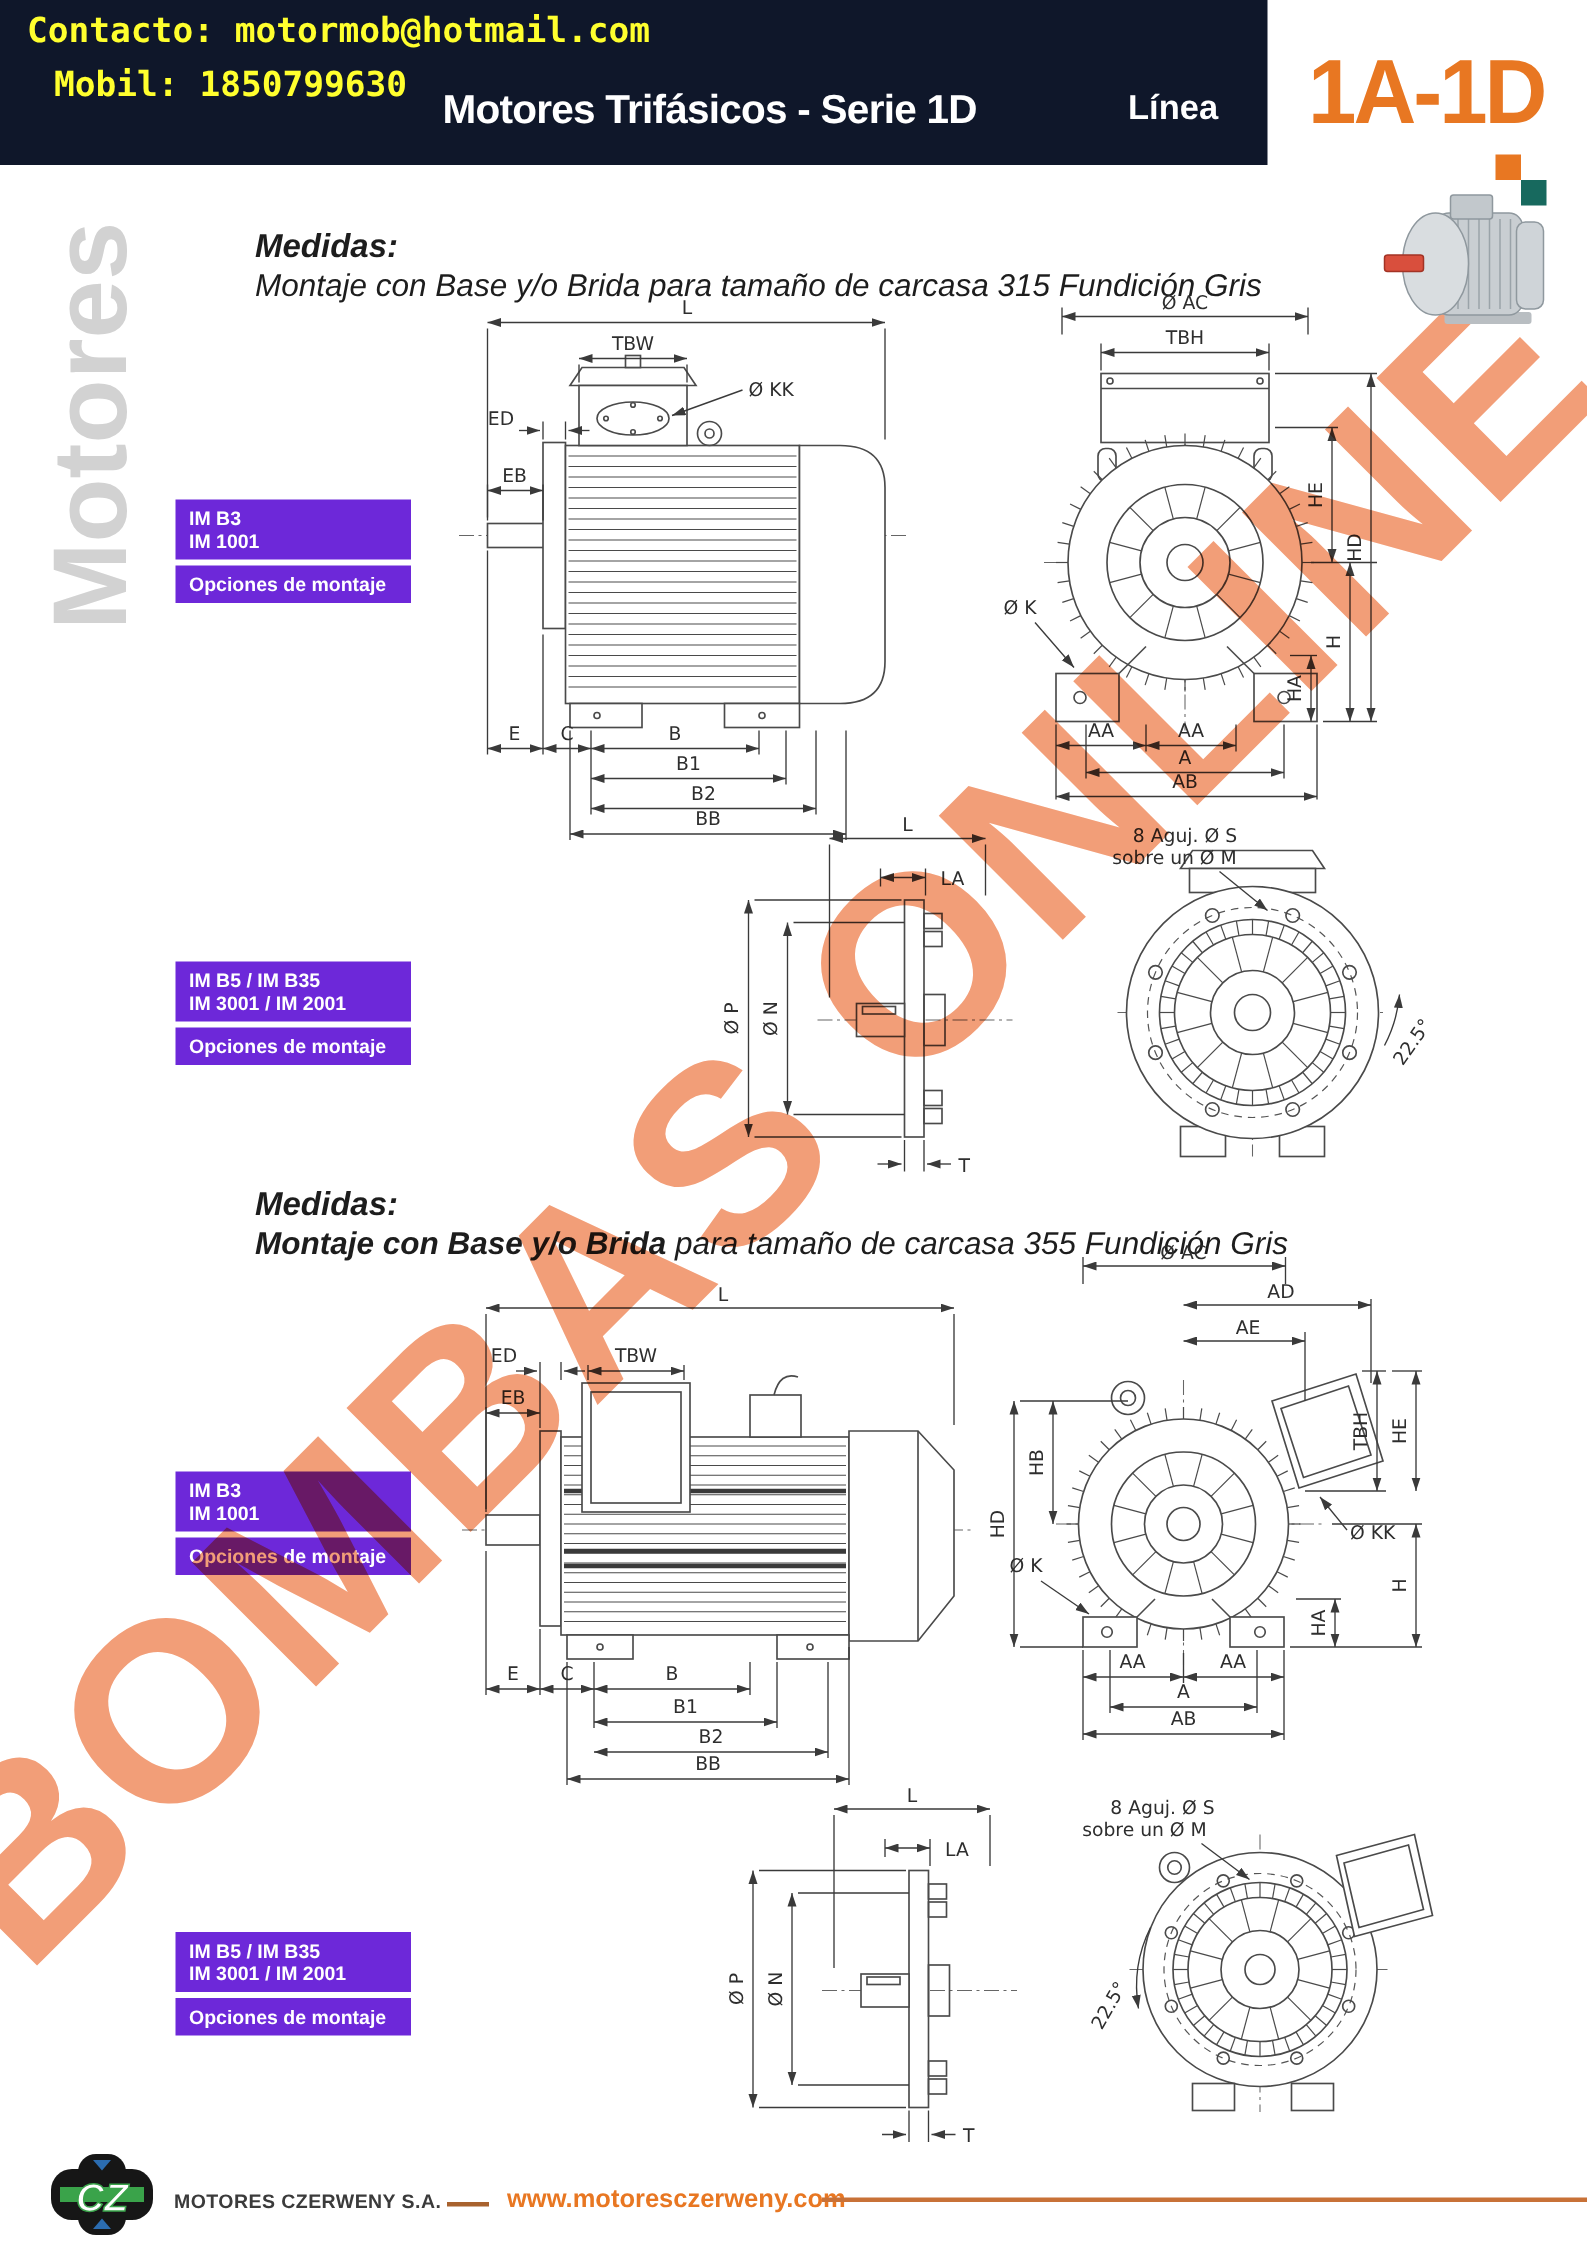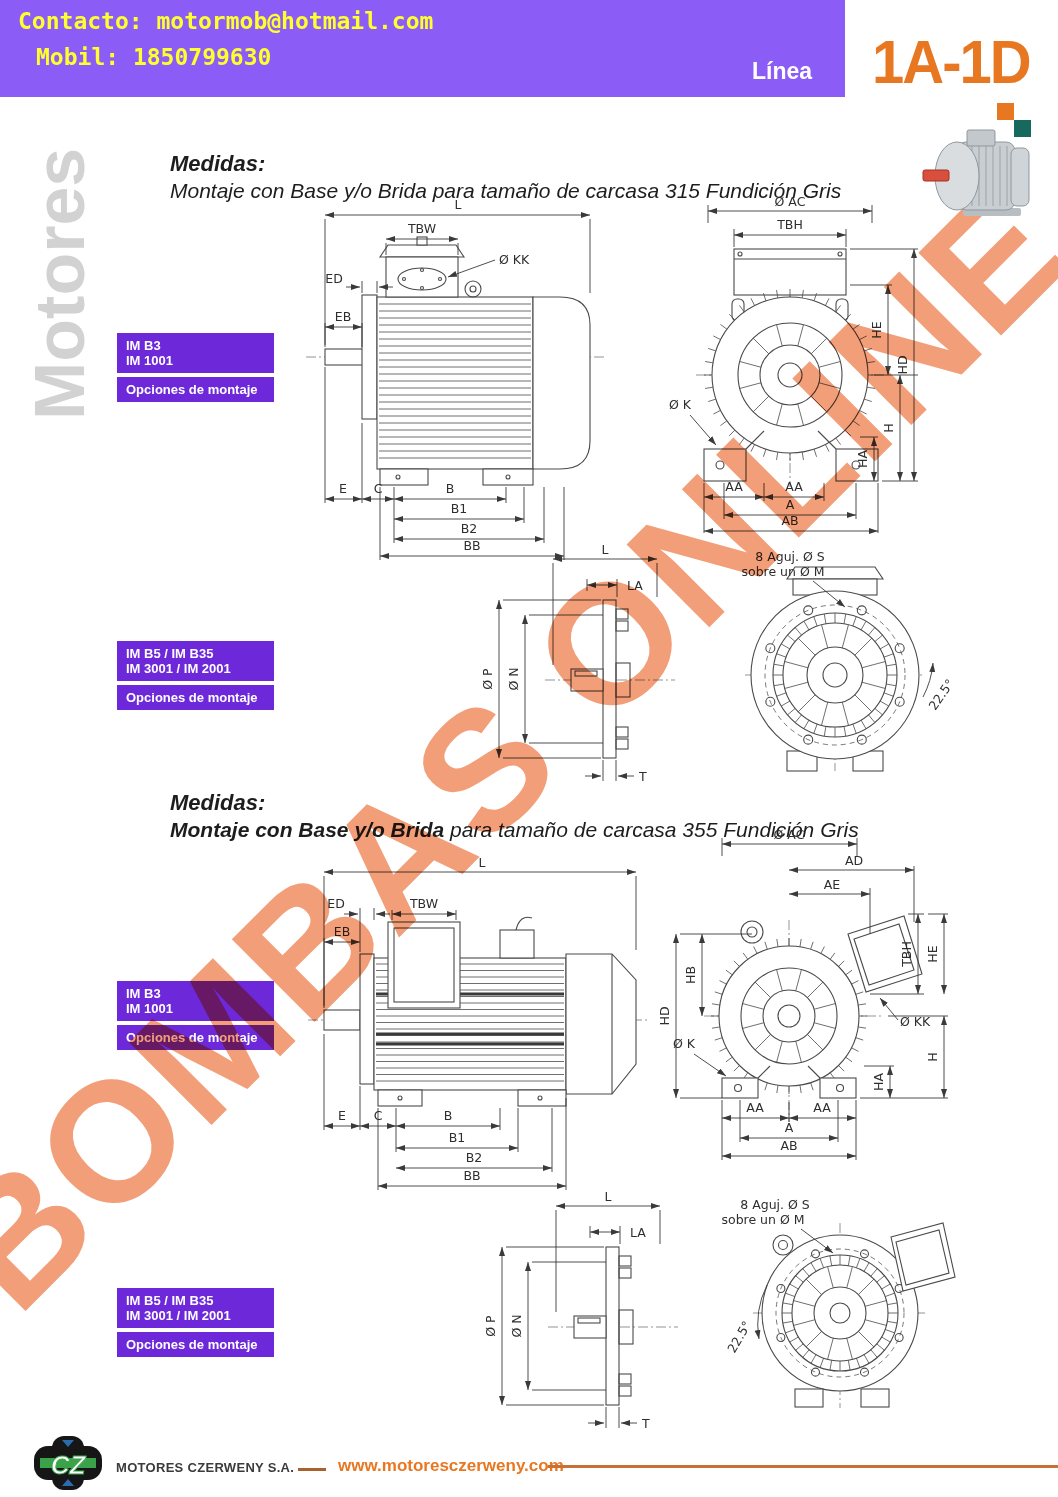--- a/index.html
+++ b/index.html
@@ -1,20 +1,20 @@
 <!DOCTYPE html>
 <html><head>
 <meta charset="utf-8">
 <style>
   html,body{margin:0;padding:0;background:#ffffff;}
   .page{position:relative;width:1058px;height:1497px;background:#ffffff;overflow:hidden;
         font-family:"Liberation Sans",sans-serif;}
 
   
-  .header{position:absolute;left:0;top:0;width:845px;height:97px;background:#8b5cf6;z-index:60;}
+  .header{position:absolute;left:0;top:0;width:845px;height:110px;background:#0f172a;z-index:60;}
   .contact{position:absolute;left:18px;top:8px;font:bold 23px "DejaVu Sans Mono",monospace;color:#FFFF2E;}
   .mobile{position:absolute;left:36px;top:44px;font:bold 23px "DejaVu Sans Mono",monospace;color:#FFFF2E;}
   .title{position:absolute;left:295px;top:58px;font:bold 27px "Liberation Sans",sans-serif;color:#ffffff;letter-spacing:-0.5px;}
   .linea{position:absolute;left:752px;top:58px;font:bold 23px "Liberation Sans",sans-serif;color:#ffffff;}
   .page-code{position:absolute;left:872px;top:28px;font:800 58px "Liberation Sans",sans-serif;
              color:#E87722;letter-spacing:-2px;z-index:60;transform:scaleY(1.05);}
   .sq{position:absolute;width:17px;height:17px;z-index:60;}
   .sq-orange{left:997px;top:103px;background:#E87722;}
   .sq-teal{left:1014px;top:120px;background:#17695E;}
   .motor-photo{position:absolute;left:915px;top:126px;z-index:60;}
@@ -61,20 +61,21 @@
   .foot-rule{position:absolute;left:548px;top:1465px;width:510px;height:3px;background:#C87137;z-index:20;}
 </style>
 </head>
 <body>
 
 <div class="page">
 
   <div class="header">
     <div class="contact">Contacto: motormob@hotmail.com</div>
     <div class="mobile">Mobil: 1850799630</div>
+    <div class="title">Motores Trifásicos - Serie 1D</div>
     <div class="linea">Línea</div>
   </div>
   <div class="page-code">1A-1D</div>
   <div class="sq sq-orange"></div>
   <div class="sq sq-teal"></div>
 
   <svg class="motor-photo" width="125" height="92" viewBox="0 0 125 92">
     <rect x="48" y="82" width="58" height="8" rx="2" fill="#b9bec2"></rect>
     <rect x="42" y="16" width="58" height="68" rx="9" fill="#c9ced2" stroke="#8f989e"></rect>
     <g stroke="#9aa3a9">

